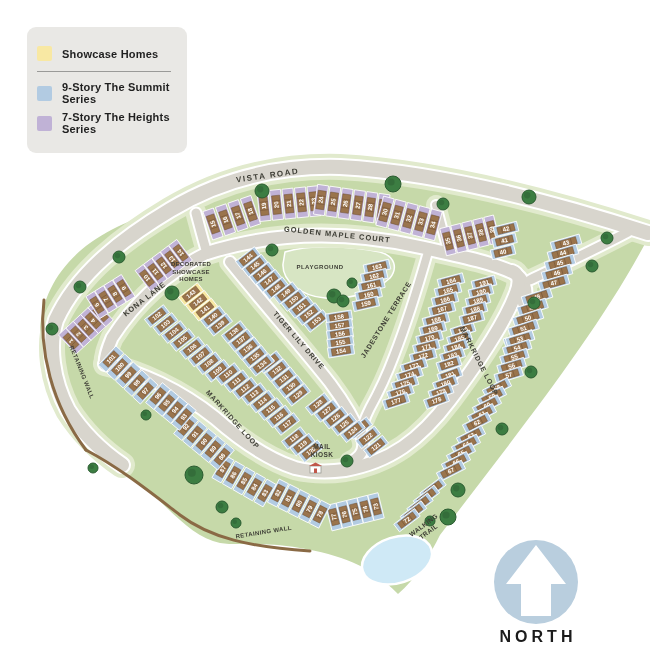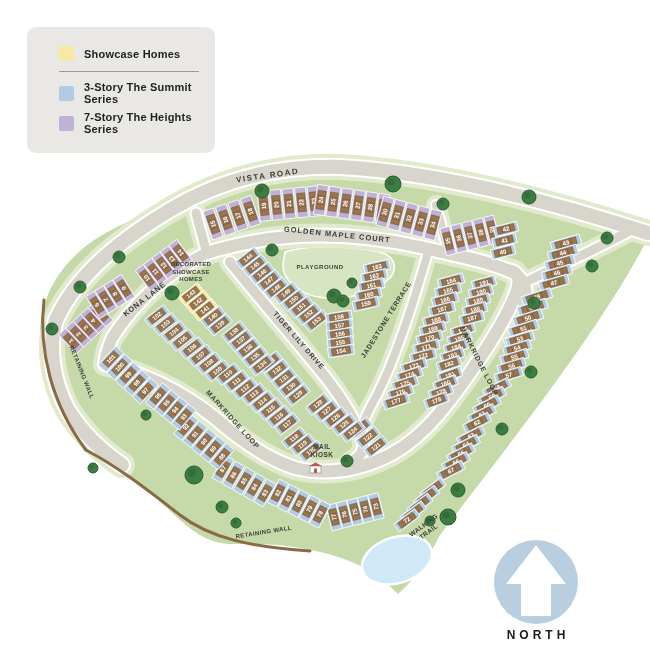--- a/index.html
+++ b/index.html
@@ -2,30 +2,30 @@
 <html><head>
 <meta charset="utf-8">
 <style>
   html,body{margin:0;padding:0;background:#fff;}
   #stage{position:relative;width:650px;height:660px;background:#ffffff;overflow:hidden;
          font-family:"Liberation Sans",sans-serif;}
   #map-svg{position:absolute;left:0;top:0;}
   .street{font-weight:bold;fill:#3e3e36;}
   .lotnum{font-weight:bold;fill:#ffffff;}
   
-  #legend{position:absolute;left:27px;top:27px;width:188px;background:#e9e8e5;
-          border-radius:9px;padding:13px 14px 12px 30px;box-sizing:border-box;}
+  #legend{position:absolute;left:27px;top:27px;width:160px;background:#e9e8e5;
+          border-radius:9px;padding:13px 14px 12px 8px;box-sizing:border-box;}
   .lg-item{display:flex;align-items:center;gap:10px;margin:6px 2px;}
   .lg-swatch{width:15px;height:15px;border-radius:2px;flex:0 0 15px;}
   .lg-label{font-size:11px;font-weight:bold;color:#1f1f1f;letter-spacing:.2px;}
   .lg-div{height:1px;background:#9a9a98;margin:10px 2px 9px 2px;}
   
   #north{position:absolute;left:484px;top:538px;width:104px;height:112px;text-align:center;}
   #north svg{display:block;margin:0 auto;}
-  #north-label{font-size:12px;font-weight:bold;color:#1b1b1b;letter-spacing:4px;margin-top:2px;
+  #north-label{font-size:16px;font-weight:bold;color:#1b1b1b;letter-spacing:4px;margin-top:2px;
                padding-left:4px;}
 </style>
 </head>
 <body>
 
 <div id="stage">
 
   <svg id="map-svg" width="650" height="660" viewBox="0 0 650 660">
 
     <path id="land" d="M 175,208
@@ -1547,21 +1547,21 @@
   </svg>
 
   <div id="legend">
     <div class="lg-item">
       <span class="lg-swatch" style="background: rgb(248, 232, 163);"></span>
       <span class="lg-label">Showcase Homes</span>
     </div>
     <div class="lg-div"></div>
     <div class="lg-item">
       <span class="lg-swatch" style="background: rgb(178, 203, 226);"></span>
-      <span class="lg-label">3-Story The Summit Series</span>
+      <span class="lg-label">9-Story The Summit Series</span>
     </div>
     <div class="lg-item">
       <span class="lg-swatch" style="background: rgb(192, 178, 214);"></span>
       <span class="lg-label">7-Story The Heights Series</span>
     </div>
   </div>
 
   <div id="north">
     <svg width="88" height="88" viewBox="0 0 88 88">
       <circle id="north-circle" cx="44" cy="44" r="42" fill="#b9cede"></circle>

